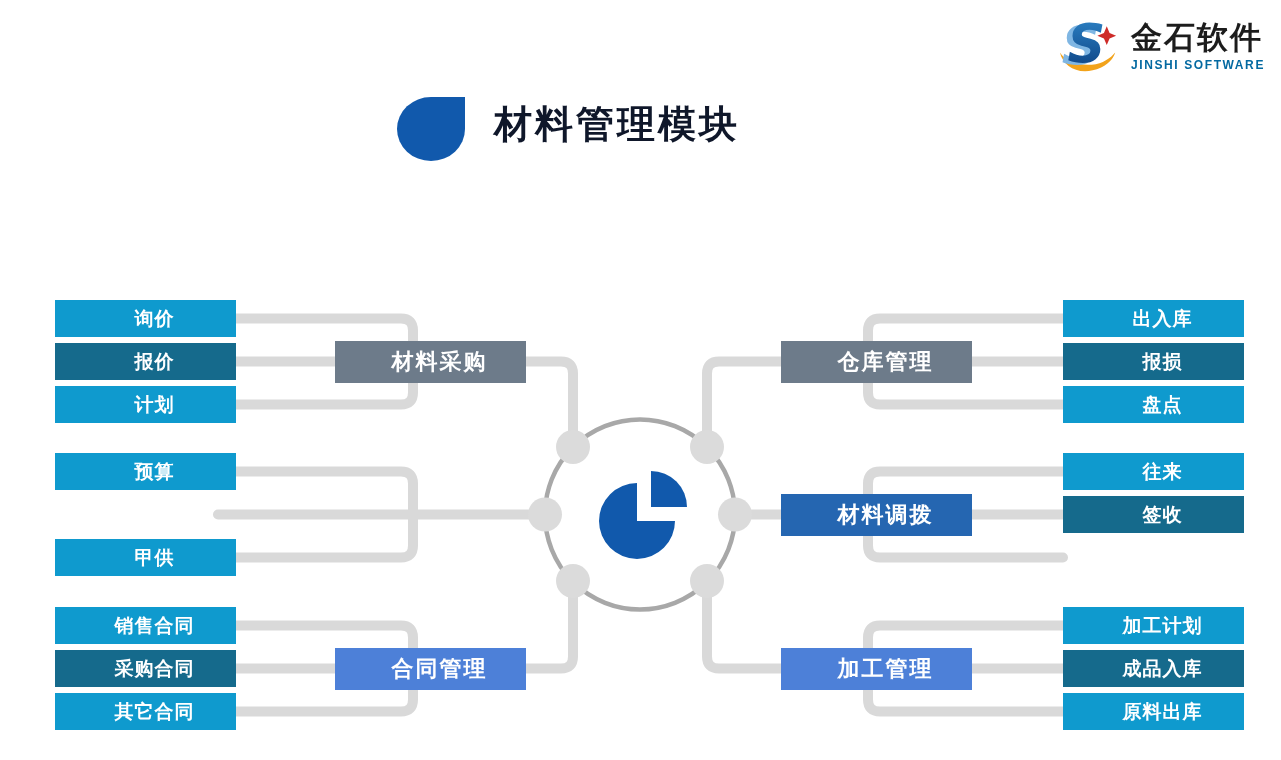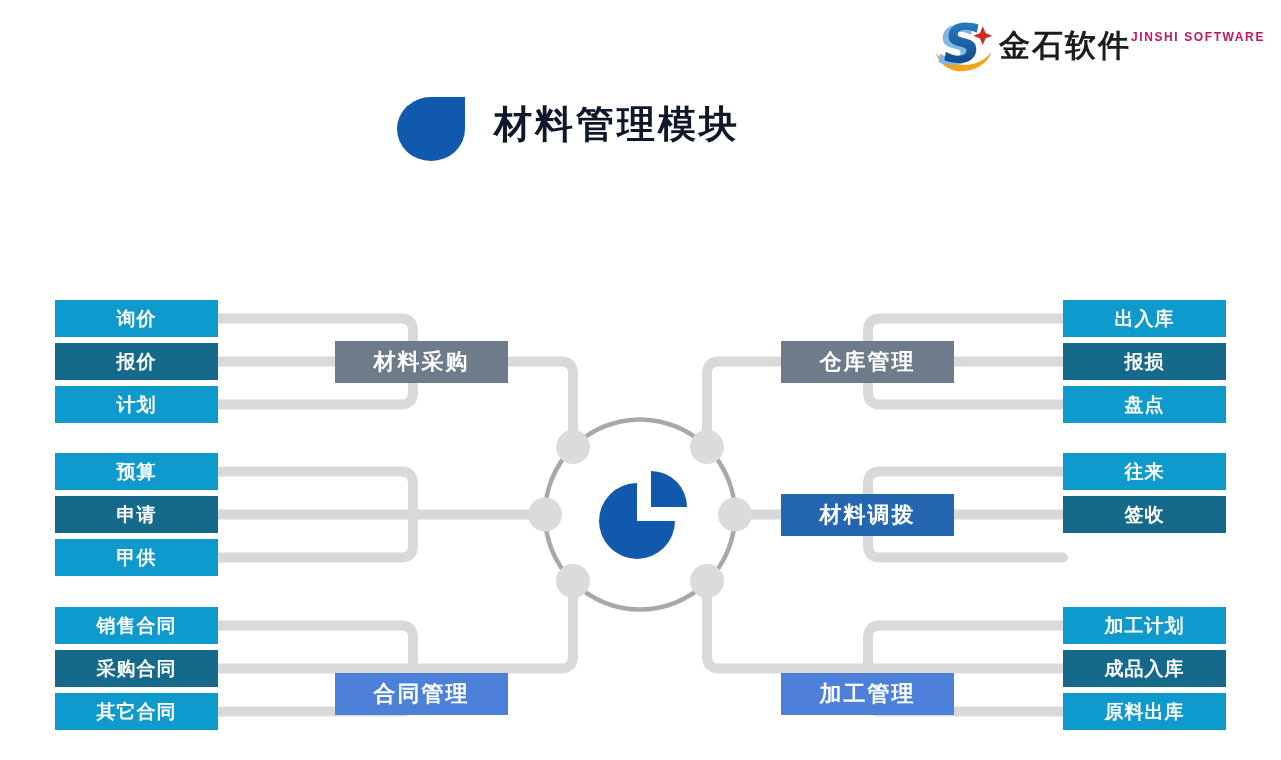--- a/index.html
+++ b/index.html
@@ -12,36 +12,36 @@
   .slide{position:relative;width:1281px;height:760px;background:#fff;overflow:hidden;
          font-family:"Liberation Sans","DejaVu Sans",sans-serif;}
   svg.connectors{position:absolute;left:0;top:0;}
   
   .drop{position:absolute;left:397px;top:97px;width:68px;height:64px;
         background:var(--accent-blue);border-radius:50% 0 50% 50%;}
   .title{position:absolute;left:494px;top:102px;margin:0;font-size:38px;font-weight:700;
          color:#0f172a;letter-spacing:3px;line-height:44px;}
   
   .logo{position:absolute;top:14px;right:16px;display:flex;align-items:center;gap:5px;}
-  .logo-text{display:flex;flex-direction:row;align-items:flex-start;}
+  .logo-text{display:flex;flex-direction:column;align-items:flex-start;margin-left:8px;}
   .logo-cn{font-size:31px;font-weight:700;color:#1c1c1c;letter-spacing:2px;line-height:36px;}
-  .logo-en{font-size:12px;font-weight:600;color:#be185d;letter-spacing:1.6px;margin-top:2px;}
+  .logo-en{font-size:12px;font-weight:600;color:#0369a1;letter-spacing:1.6px;margin-top:2px;}
   
   .sub,.cat{position:absolute;display:flex;align-items:center;justify-content:center;
-            color:#fff;text-align:center;}
+            color:#fff;text-align:center;padding-left:18px;}
   .sub{left:55px;width:163px;height:37px;font-size:19px;font-weight:600;letter-spacing:1px;}
   .sub.right{left:1063px;}
   .sub.light{background:var(--item-light-blue);}
   .sub.dark{background:var(--item-dark-teal);}
   .cat{width:173px;height:42px;font-size:22px;font-weight:700;letter-spacing:2px;}
   .cat.left{left:335px;}
   .cat.rightside{left:781px;}
   .cat.gray{background:var(--category-gray);}
   .cat.blue{background:var(--category-blue);}
-  .cat.bright{background:var(--category-bright-blue);margin-top:25px;}
+  .cat.bright{background:var(--category-bright-blue);}
 </style>
 </head>
 <body>
 
 <div class="slide">
 
   <svg class="connectors" width="1281" height="760" viewBox="0 0 1281 760">
     <g fill="none" stroke="var(--connector-gray)" stroke-width="10" stroke-linecap="round" stroke-linejoin="round">
 
       <path d="M218 318.5 H401 Q413 318.5 413 330.5 V392.5 Q413 404.5 401 404.5 H218"></path>
@@ -96,21 +96,20 @@
 
   <div class="drop"></div>
   <h1 class="title">材料管理模块</h1>
 
   <div class="sub light" style="top:300px">询价</div>
   <div class="sub dark" style="top:343px">报价</div>
   <div class="sub light" style="top:386px">计划</div>
   <div class="cat left gray" style="top:340.5px">材料采购</div>
 
   <div class="sub light" style="top:453px">预算</div>
-  <div class="sub dark" style="top:496px">申请</div>
   <div class="sub light" style="top:539px">甲供</div>
 
   <div class="sub dark" style="top:650px">采购合同</div>
   <div class="sub light" style="top:607px">销售合同</div>
   <div class="sub light" style="top:693px">其它合同</div>
   <div class="cat left bright" style="top:647.5px">合同管理</div>
 
   <div class="sub right light" style="top:300px">出入库</div>
   <div class="sub right dark" style="top:343px">报损</div>
   <div class="sub right light" style="top:386px">盘点</div>

